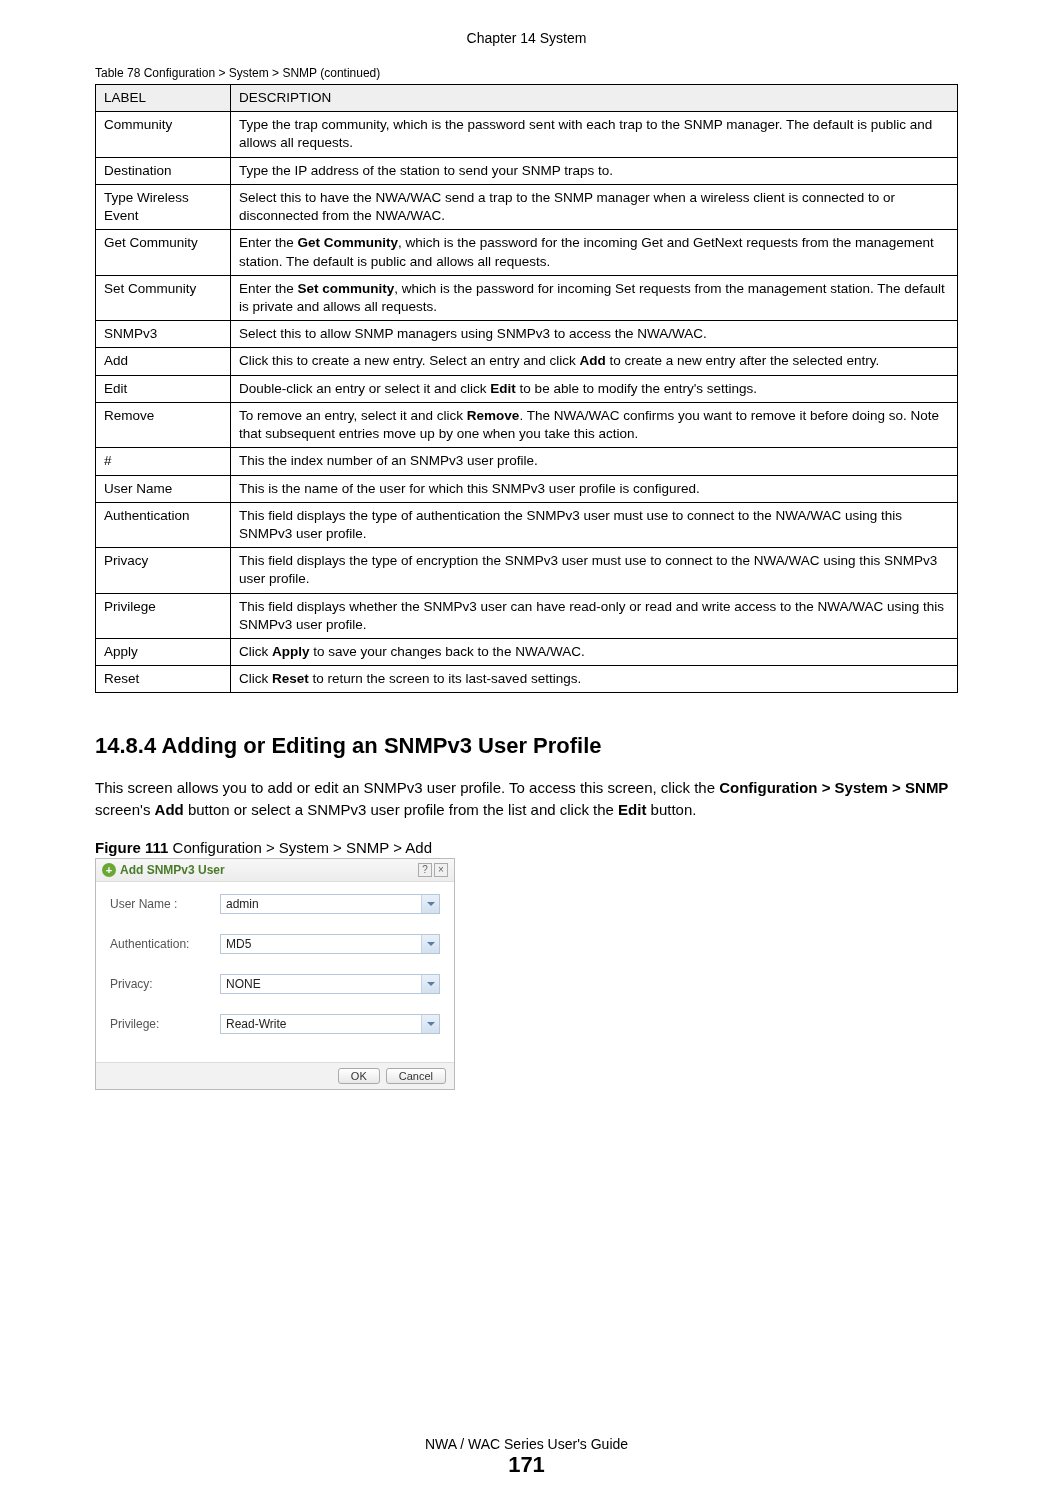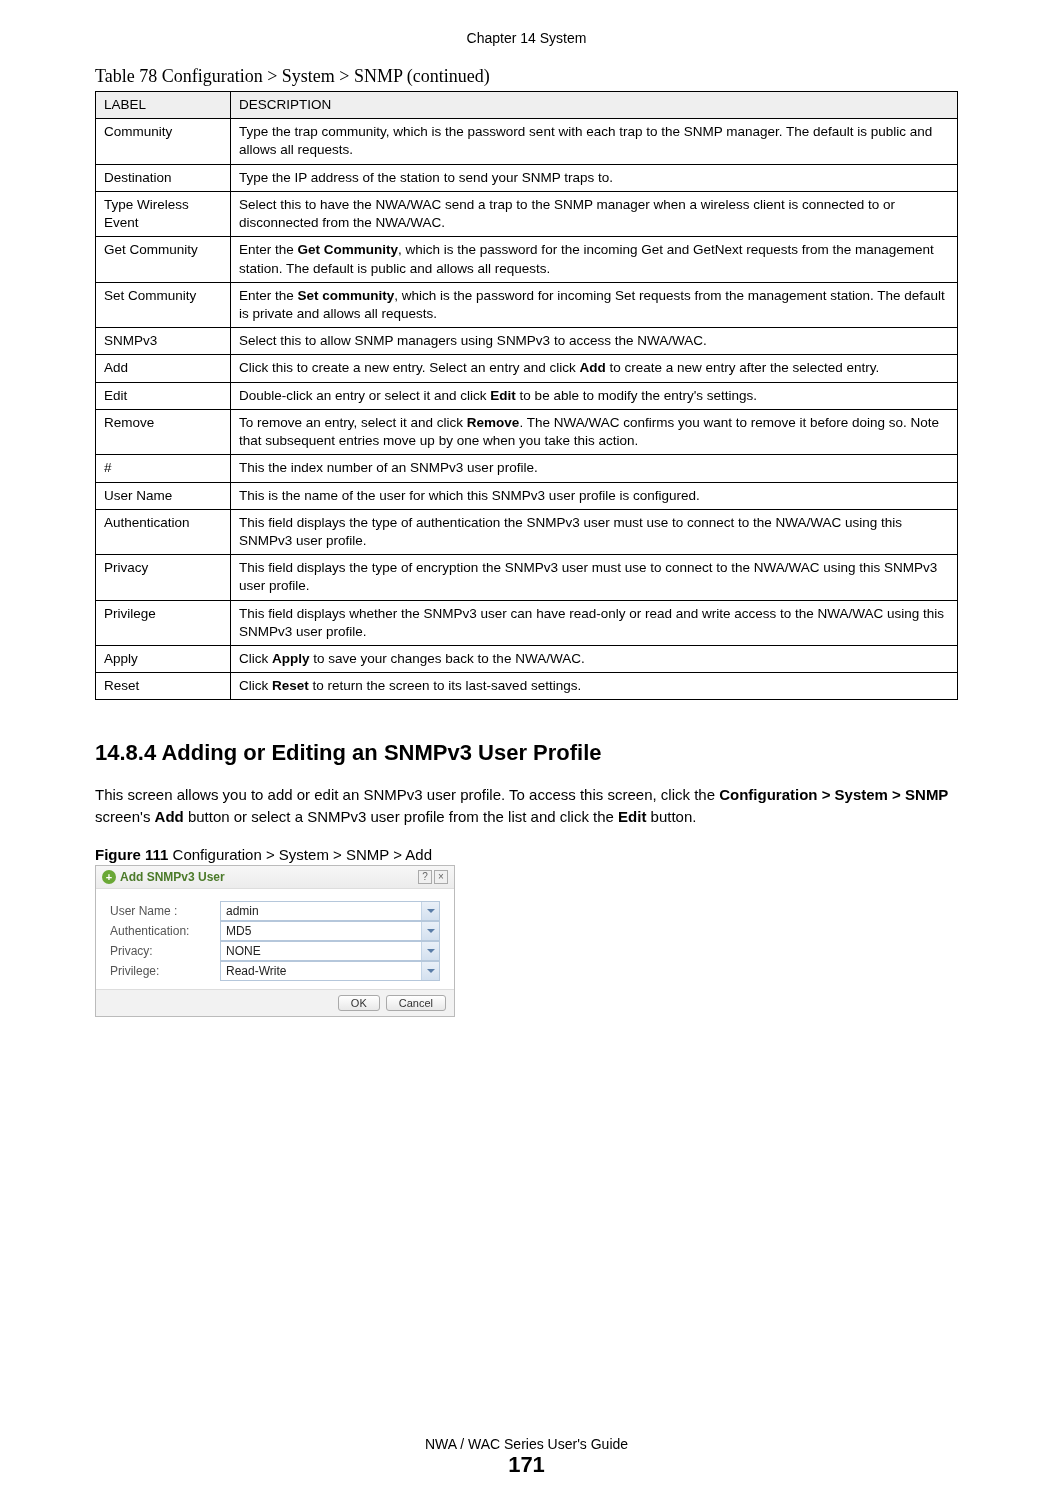--- a/index.html
+++ b/index.html
@@ -13,23 +13,22 @@
   }
   .page {
     padding: 30px 95px 40px 95px;
   }
   .chapter-header {
     text-align: center;
     font-size: 14px;
     margin-bottom: 20px;
   }
   .table-caption {
-    font-size: 18px;
+    font-size: 12px;
     margin-bottom: 4px;
-    font-family: Liberation Serif, serif;
   }
   table {
     border-collapse: collapse;
     width: 100%;
     font-size: 13.5px;
   }
   th, td {
     border: 1px solid #000;
     padding: 4px 6px 4px 8px;
     text-align: left;
@@ -104,21 +103,21 @@
     line-height: 12px;
     text-align: center;
     color: #666;
   }
   .dialog-body {
     padding: 12px 14px 8px 14px;
   }
   .form-row {
     display: flex;
     align-items: center;
-    margin-bottom: 0;
+    margin-bottom: 20px;
   }
   .form-label {
     width: 110px;
     color: #555;
   }
   .form-field {
     flex: 1;
     display: flex;
     align-items: center;
     border: 1px solid #b5c7db;

